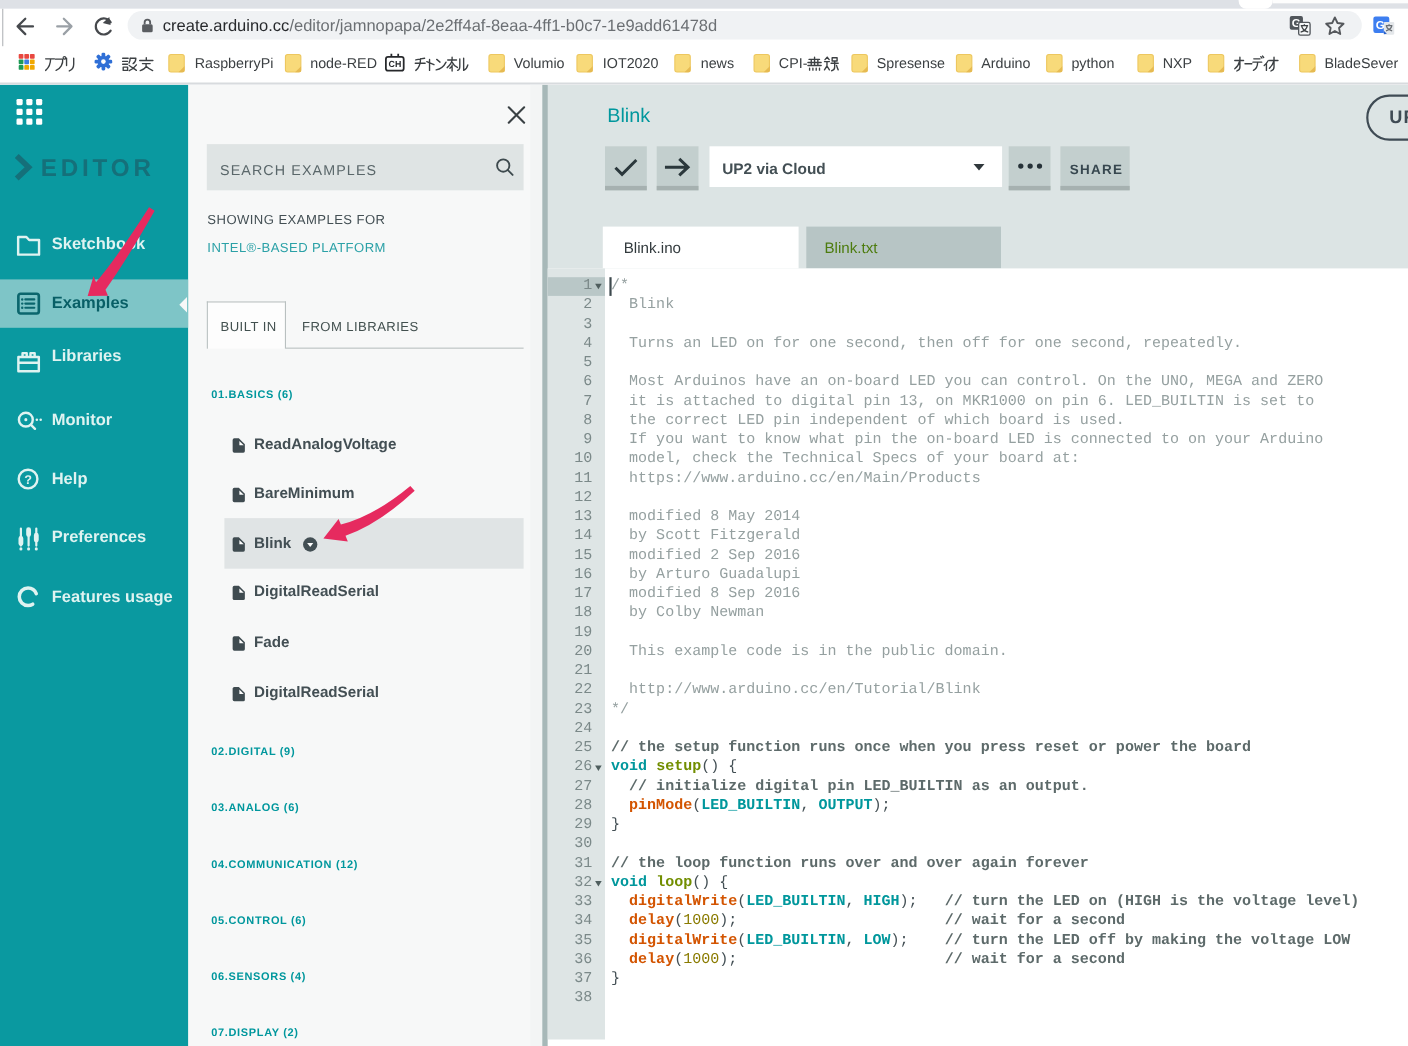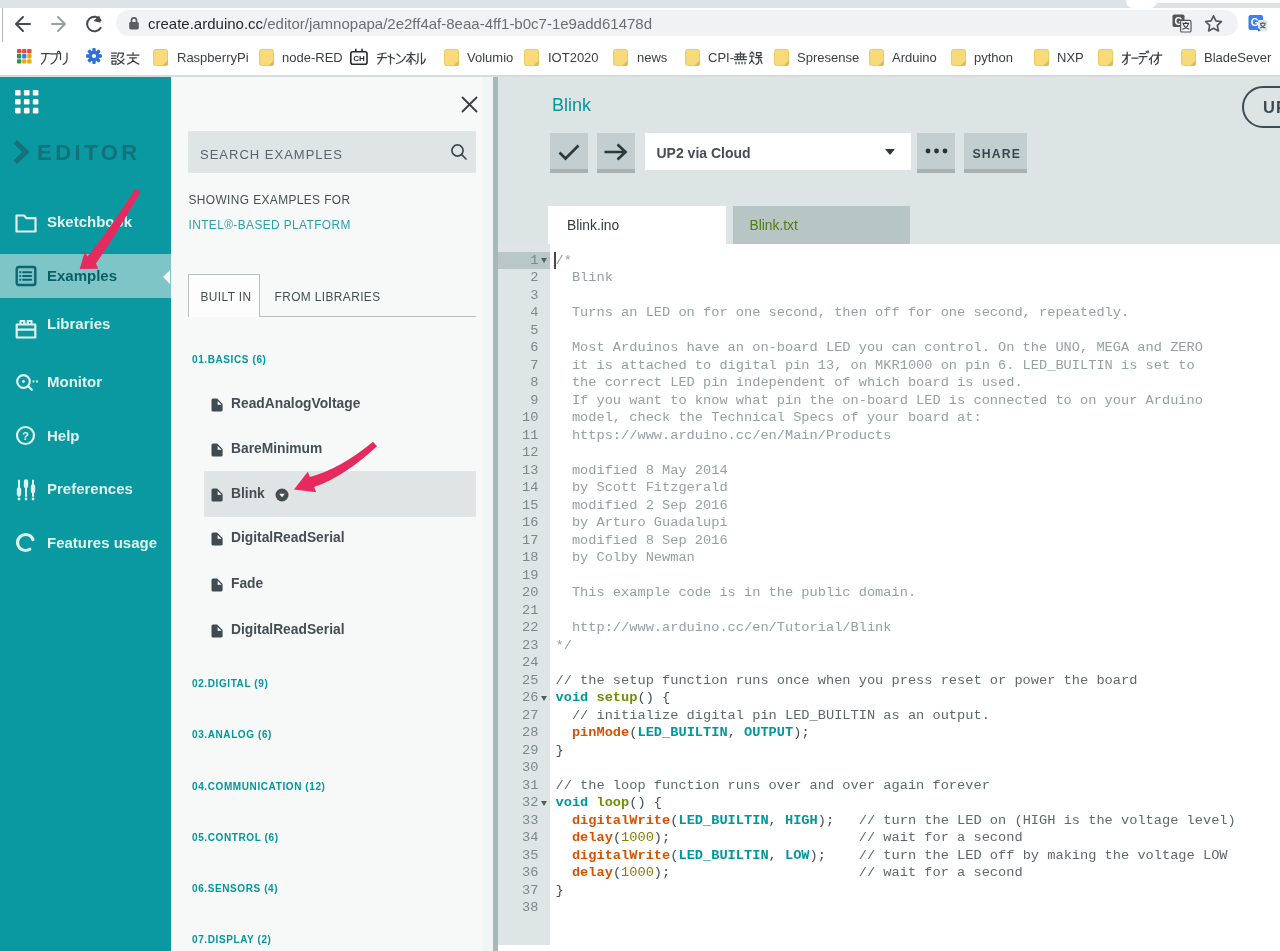--- a/index.html
+++ b/index.html
@@ -316,21 +316,21 @@
     <div class="sect" style="top:703.5px;">04.COMMUNICATION (12)</div>
     <div class="sect" style="top:754.5px;">05.CONTROL (6)</div>
     <div class="sect" style="top:806px;">06.SENSORS (4)</div>
     <div class="sect" style="top:856.5px;">07.DISPLAY (2)</div>
   </div>
 
   <div class="abs" id="main-content" style="left:0;top:0;">
     <style>
       .btn{position:absolute;top:56px;height:39.5px;box-sizing:border-box;background:#c3cfce;border-bottom:4px solid #a6b1b0;}
       .code{font-family:"Liberation Mono",monospace;font-size:13.66px;line-height:17.5px;}
-      .c{color:#95a0a0;} .lc{color:#5d6a6a;} .k{color:#00979c;font-weight:bold;} .fn{color:#728e00;font-weight:bold;}
+      .c{color:#95a0a0;} .lc{color:#5d6a6a;font-weight:bold;} .k{color:#00979c;font-weight:bold;} .fn{color:#728e00;font-weight:bold;}
       .o{color:#d35400;font-weight:bold;} .n{color:#00979c;font-weight:bold;} .d{color:#8a7b00;}
     </style>
     <div class="abs" style="left:552px;top:17.5px;font-size:18px;color:#00979d;">Blink</div>
 
     <div class="abs" style="left:1242px;top:9px;width:110px;height:41.5px;box-sizing:border-box;border:2.5px solid #3f4b54;border-radius:21px;"></div>
     <div class="abs" style="left:1263px;top:21px;font-size:16.5px;font-weight:bold;letter-spacing:1px;color:#3f4b54;">UPGRADE</div>
 
     <div class="btn" style="left:550px;width:38px;"></div>
     <svg class="abs" style="left:556px;top:64px;" width="26" height="22" viewBox="0 0 26 22">
       <path d="M3.5,11.5 L9.5,17.5 L22.5,4.5" fill="none" stroke="#2b383c" stroke-width="2.7"></path>

